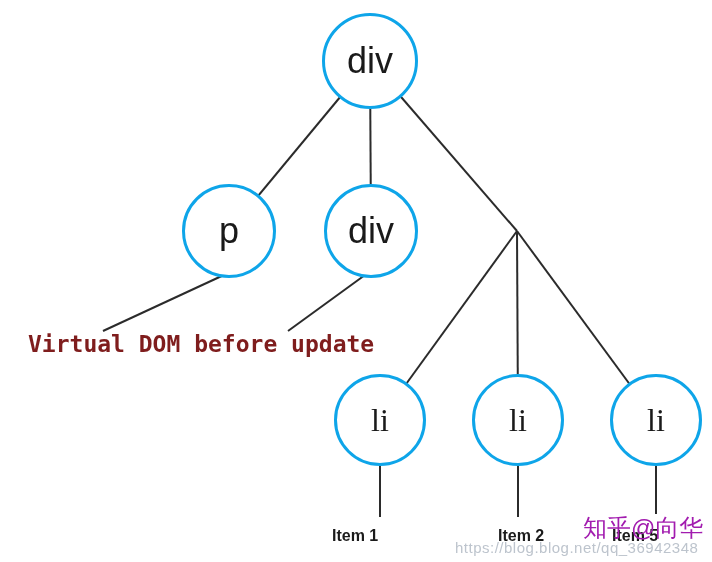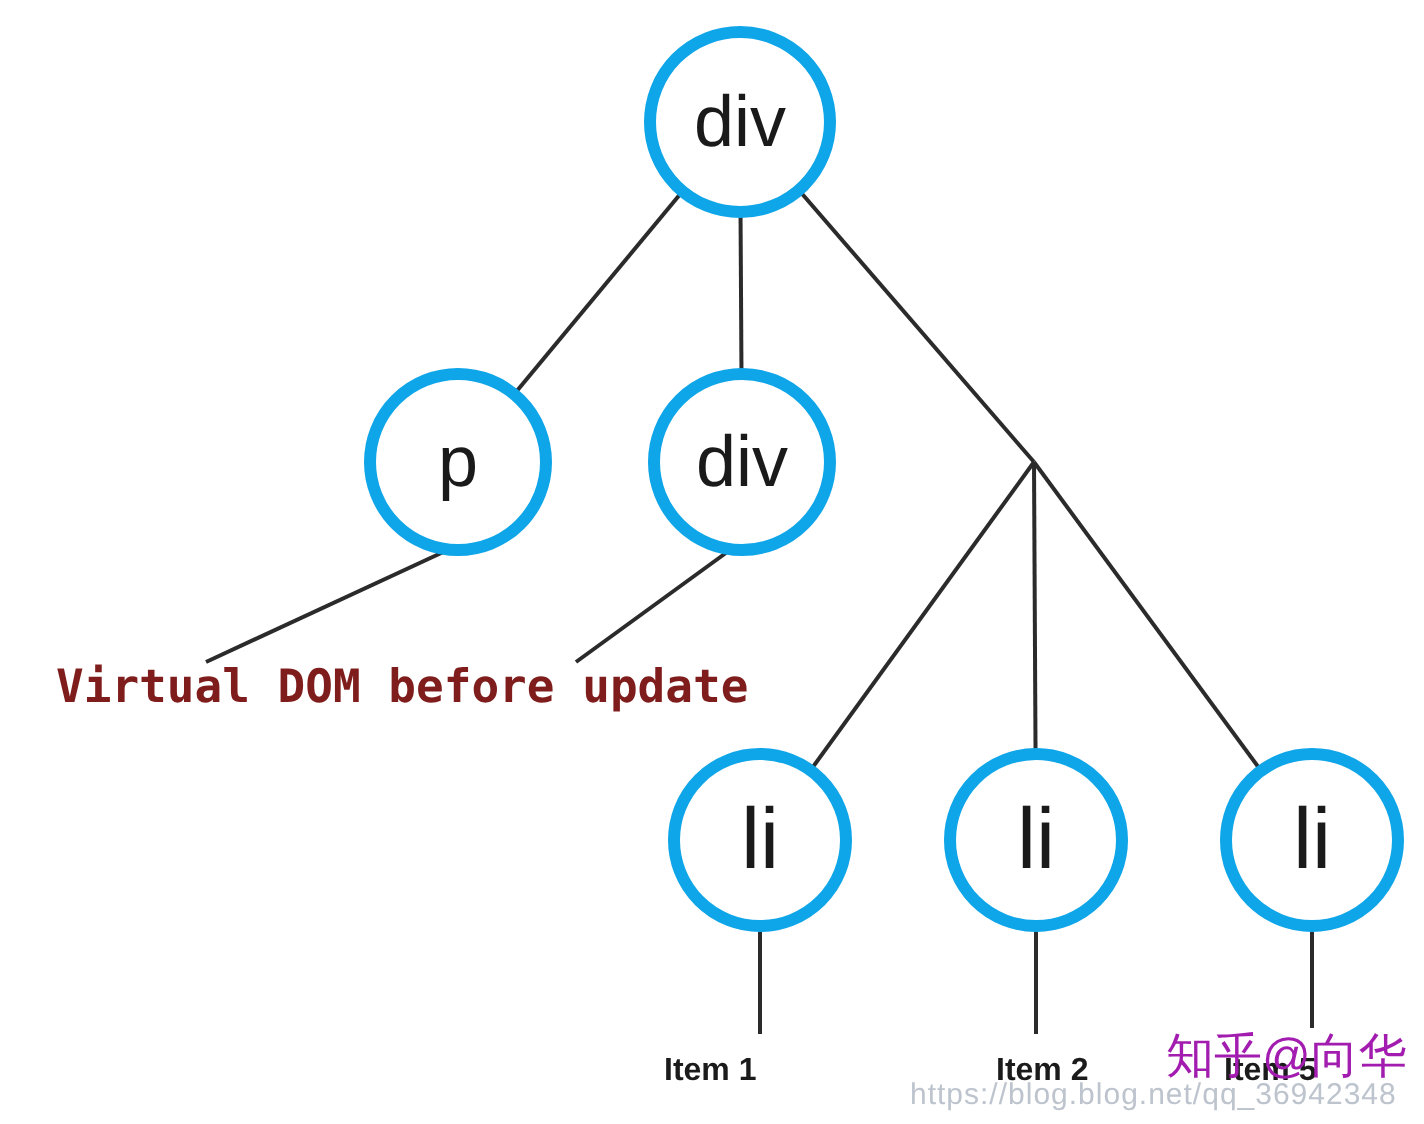--- a/index.html
+++ b/index.html
@@ -22,36 +22,37 @@
     width: 712px;
     height: 562px;
   }
   .edges line {
     stroke: #2b2b2b;
     stroke-width: 2;
   }
   .node {
     position: absolute;
     box-sizing: border-box;
-    border: 6px solid #0ea5e9;
+    border: 3px solid #0ea5e9;
     border-radius: 50%;
     background: #ffffff;
     display: flex;
     align-items: center;
     justify-content: center;
   }
   .node-label {
     font-family: "Liberation Sans", "DejaVu Sans", sans-serif;
     font-size: 36px;
     font-weight: 500;
     color: #1a1a1a;
     line-height: 1;
   }
   .node.small .node-label {
-    font-size: 43px;
+    font-size: 32px;
+    font-family: Liberation Serif, serif;
   }
   .caption {
     position: absolute;
     left: 28px;
     top: 331px;
     font-family: "DejaVu Sans Mono", "Liberation Mono", monospace;
     font-size: 23px;
     font-weight: bold;
     color: #7f1d1d;
     white-space: nowrap;

